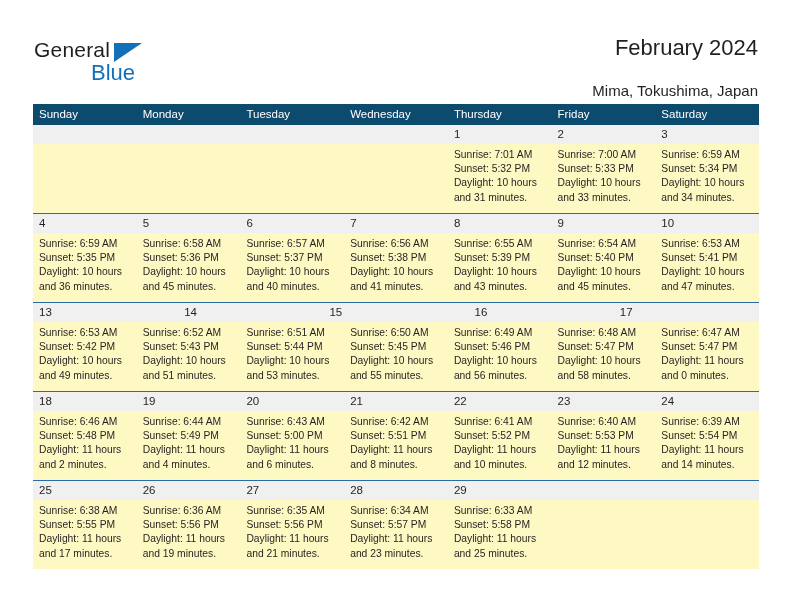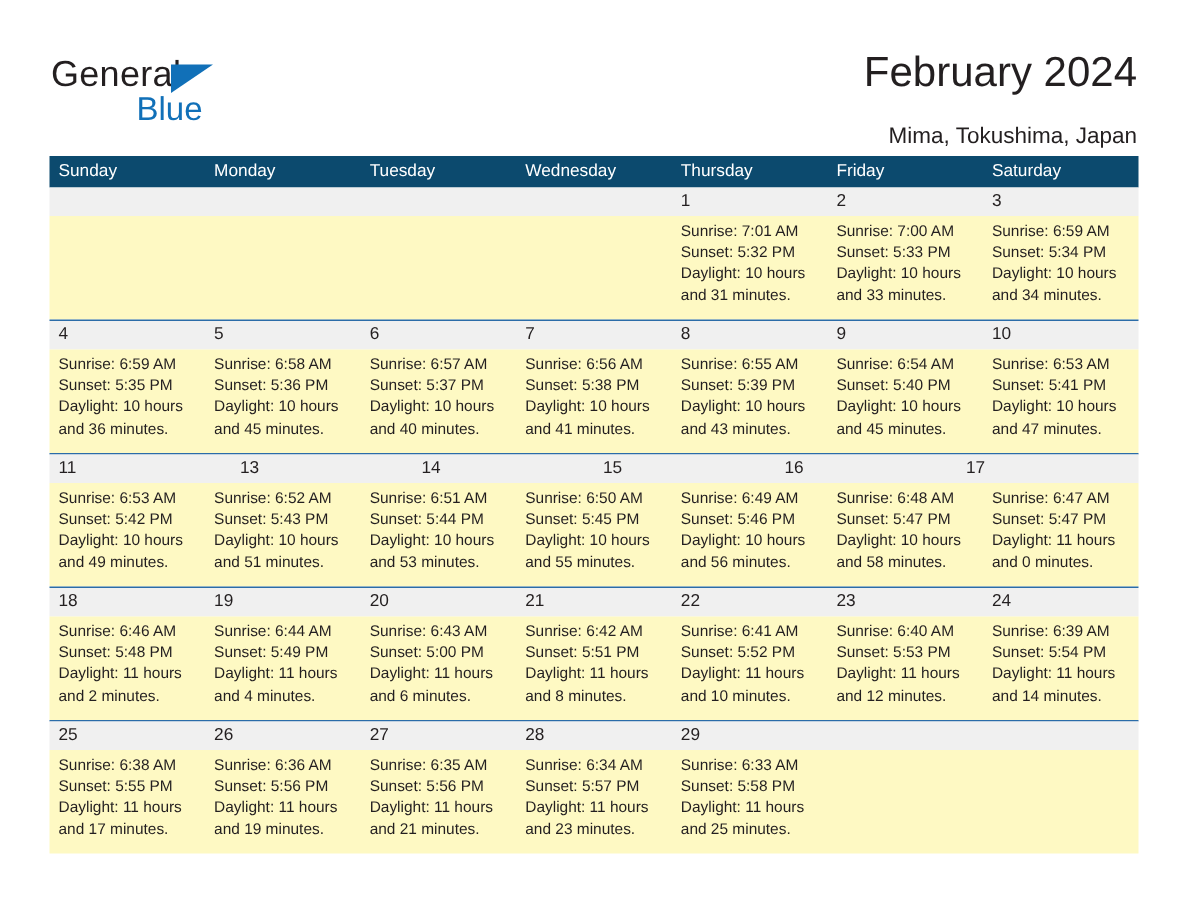--- a/index.html
+++ b/index.html
@@ -29,21 +29,21 @@
     position: absolute;
     left: 34px;
     top: 38px;
     width: 220px;
     height: 52px;
   }
   .brand-general {
     position: absolute;
     left: 0;
     top: 0;
-    font-size: 24px;
+    font-size: 21px;
     letter-spacing: 0.2px;
     color: #231f20;
     line-height: 24px;
     font-family: "Liberation Sans", sans-serif;
   }
   .brand-triangle {
     position: absolute;
     left: 80px;
     top: 5px;
     width: 0;
@@ -61,21 +61,21 @@
     font-family: "Liberation Sans", sans-serif;
   }
 
   .title-block {
     position: absolute;
     right: 34px;
     top: 32px;
     text-align: right;
   }
   .cal-title {
-    font-size: 28px;
+    font-size: 22px;
     color: #231f20;
     line-height: 32px;
     white-space: nowrap;
     font-weight: normal;
     margin: 0;
   }
   .cal-subtitle {
     font-size: 15px;
     color: #231f20;
     line-height: 20px;
@@ -286,21 +286,20 @@
           <div class="detail-cell">
             <div class="line">Sunrise: 6:53 AM</div>
             <div class="line">Sunset: 5:41 PM</div>
             <div class="line">Daylight: 10 hours</div>
             <div class="line">and 47 minutes.</div>
           </div>
         </div>
       </div>
       <div class="week-row">
         <div class="daynum-band">
-          <div class="daynum-cell">11</div>
           <div class="daynum-cell">13</div>
           <div class="daynum-cell">14</div>
           <div class="daynum-cell">15</div>
           <div class="daynum-cell">16</div>
           <div class="daynum-cell">17</div>
         </div>
         <div class="detail-band">
           <div class="detail-cell">
             <div class="line">Sunrise: 6:53 AM</div>
             <div class="line">Sunset: 5:42 PM</div>

